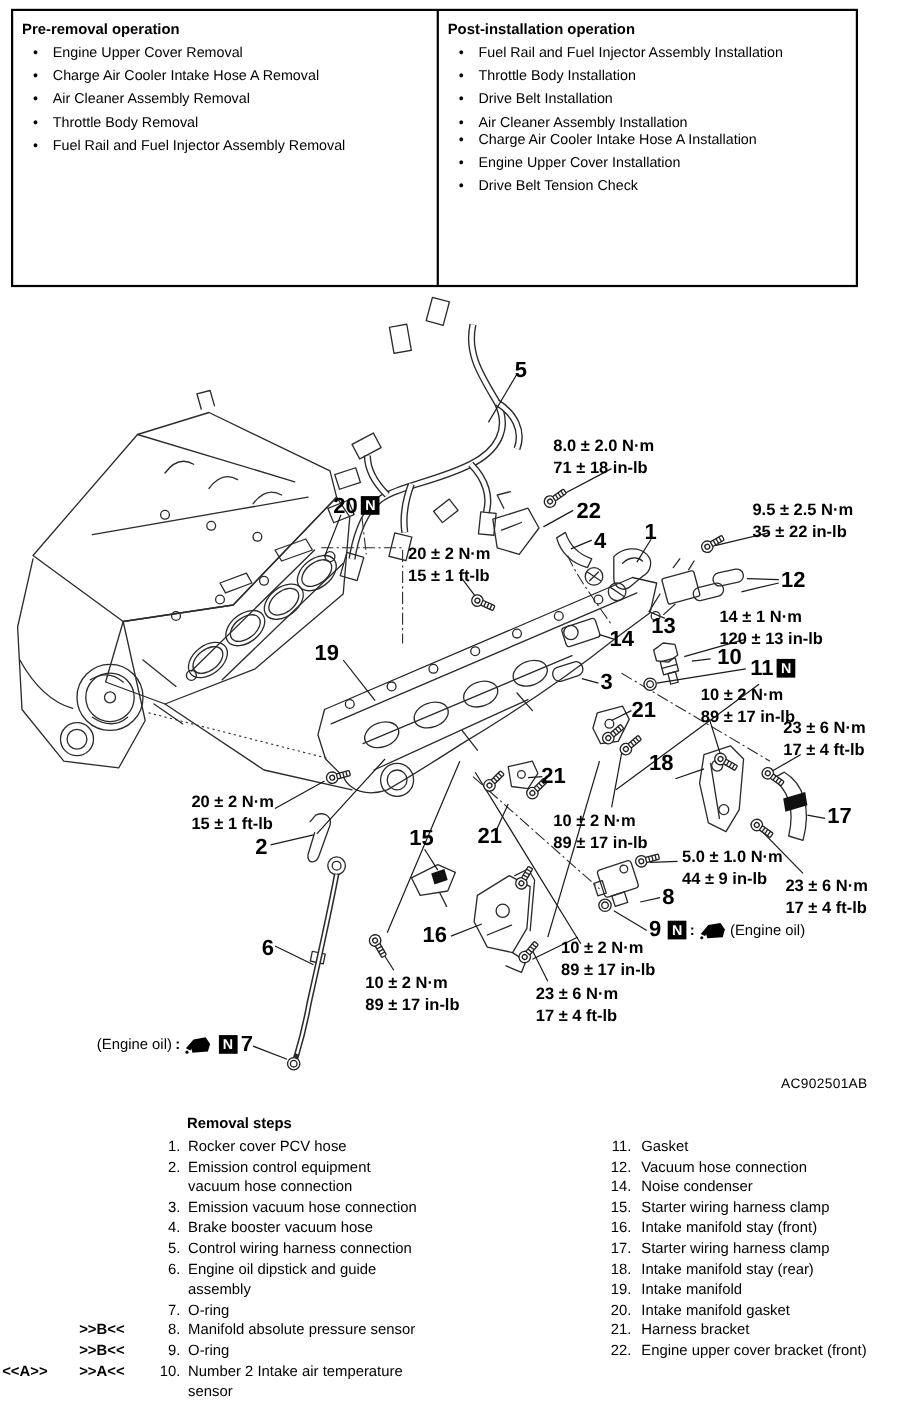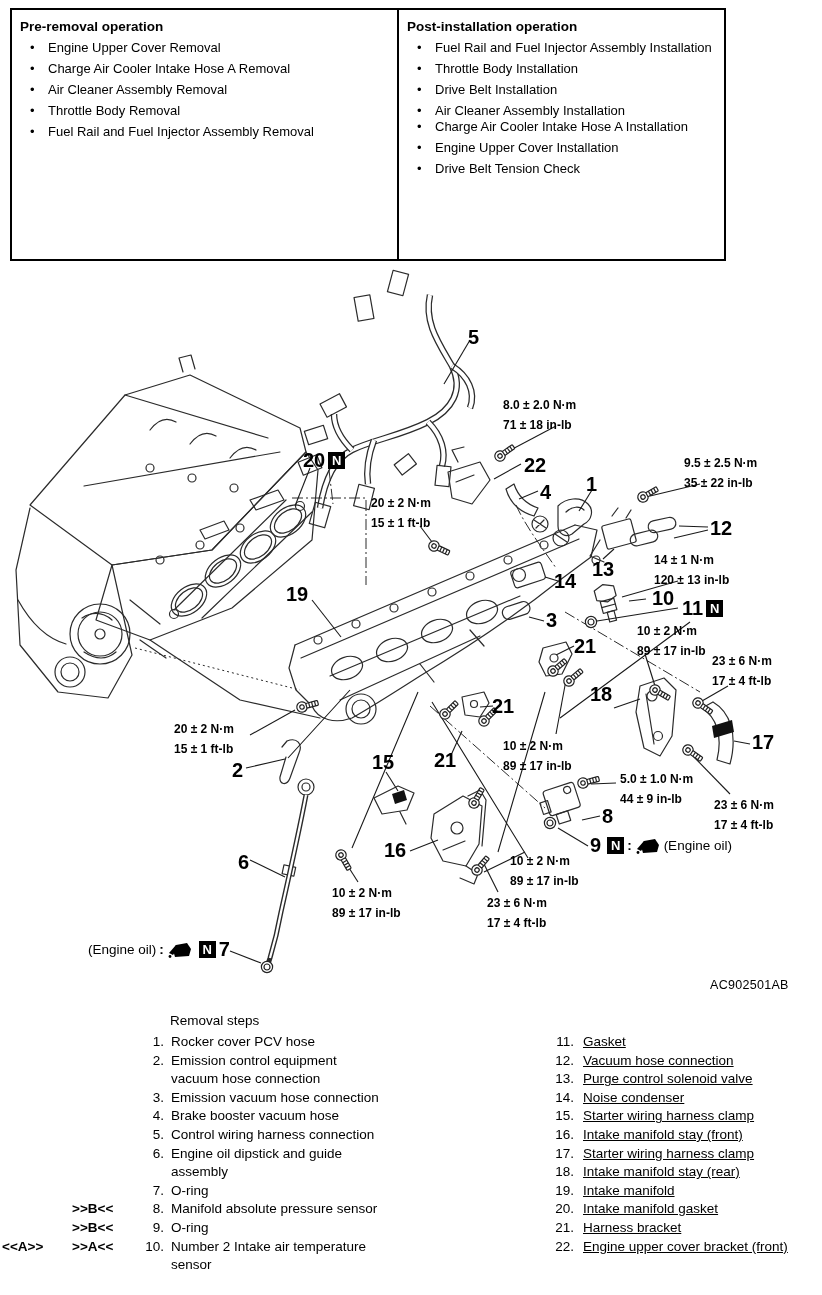--- a/index.html
+++ b/index.html
@@ -1,60 +1,60 @@
 <!DOCTYPE html>
 <html><head>
 <meta charset="utf-8">
 <style>
   html,body{margin:0;padding:0;background:#fff;}
   body{width:822px;height:1295px;font-family:"Liberation Sans",sans-serif;color:#000;position:relative;}
   .page{position:relative;width:822px;height:1295px;background:#fff;overflow:hidden;}
 
   
-  .optable{position:absolute;left:10px;top:8px;width:716px;height:253px;border:2px solid #000;display:flex;box-sizing:border-box;background:#fff;}
+  .optable{position:absolute;left:10px;top:8px;width:770px;height:253px;border:2px solid #000;display:flex;box-sizing:border-box;background:#fff;}
   .opcell{box-sizing:border-box;padding:9px 8px 6px 8px;}
   .opcell.left{width:387px;border-right:2px solid #000;}
   .opcell.right{flex:1;}
   .optitle{font-size:13.5px;font-weight:bold;line-height:16px;margin:0 0 1px 0;}
   .opitem{position:relative;padding-left:28px;font-size:13px;line-height:16px;}
   .opitem::before{content:"•";position:absolute;left:10px;top:0;}
   .opitem.gap{margin-top:5px;}
 
   
   .art{position:absolute;left:0;top:0;}
   .art .s{stroke:#2b2b2b;fill:none;stroke-width:1.2;stroke-linecap:round;stroke-linejoin:round;}
   .art .leader{stroke:#1a1a1a;fill:none;stroke-width:1.1;}
   .art .phantom{stroke:#2b2b2b;fill:none;stroke-width:1;stroke-dasharray:11 3 2 3;}
   .art .dots{stroke:#2b2b2b;fill:none;stroke-width:1;stroke-dasharray:2 3;}
   .art .fillb{fill:#111;stroke:none;}
   .art .tube{stroke:#2b2b2b;fill:none;stroke-width:6.5;}
   .art .tubein{stroke:#fff;fill:none;stroke-width:4;}
 
   .callout{position:absolute;font-weight:bold;font-size:20px;line-height:1;white-space:nowrap;}
   .nbox{display:inline-block;background:#000;color:#fff;font-weight:bold;font-size:13px;width:17px;height:17px;line-height:17px;text-align:center;vertical-align:2px;margin-left:3px;}
-  .torque{position:absolute;font-weight:bold;font-size:12px;line-height:19.5px;white-space:nowrap;}
+  .torque{position:absolute;font-weight:bold;font-size:15px;line-height:19.5px;white-space:nowrap;}
   .oilrow{position:absolute;display:flex;align-items:center;gap:3px;font-size:13.5px;white-space:nowrap;}
   .oilrow .cnum{font-weight:bold;font-size:20px;}
   .oilrow .colon{font-weight:bold;}
   .figcode{position:absolute;font-size:12.5px;letter-spacing:.3px;}
 
   
   .steps{position:absolute;left:0;top:1012px;width:822px;font-size:13.5px;}
-  .steps-title{font-weight:normal;margin-left:170px;line-height:18px;}
+  .steps-title{font-weight:bold;margin-left:170px;line-height:18px;}
   .scol-left{position:absolute;left:0;top:21px;width:470px;}
   .lrow{display:grid;grid-template-columns:68px 62px 34px 1fr;line-height:18.6px;}
   .lrow .m1{padding-left:2px;font-weight:bold;}
   .lrow .m2{padding-left:4px;font-weight:bold;}
   .lrow .num{text-align:right;}
   .lrow .txt{padding-left:7px;}
   .lrow .ln{display:block;}
   .scol-right{position:absolute;left:540px;top:21px;width:282px;}
   .rrow{display:grid;grid-template-columns:34px 1fr;line-height:18.6px;}
   .rrow .num{text-align:right;}
-  .rrow .txt{padding-left:9px;text-decoration:underline;}
+  .rrow .txt{padding-left:9px;}
 </style>
 </head>
 <body>
 
 <div class="page">
 
   <div class="optable">
     <div class="opcell left">
       <div class="optitle">Pre-removal operation</div>
       <div class="opitem gap">Engine Upper Cover Removal</div>
@@ -511,24 +511,20 @@
     <div class="scol-right">
       <div class="rrow">
           <span class="num">11.</span>
           <span class="txt">Gasket</span>
         </div>
       <div class="rrow">
           <span class="num">12.</span>
           <span class="txt">Vacuum hose connection</span>
         </div>
       <div class="rrow">
-          <span class="num">13.</span>
-          <span class="txt">Purge control solenoid valve</span>
-        </div>
-      <div class="rrow">
           <span class="num">14.</span>
           <span class="txt">Noise condenser</span>
         </div>
       <div class="rrow">
           <span class="num">15.</span>
           <span class="txt">Starter wiring harness clamp</span>
         </div>
       <div class="rrow">
           <span class="num">16.</span>
           <span class="txt">Intake manifold stay (front)</span>

